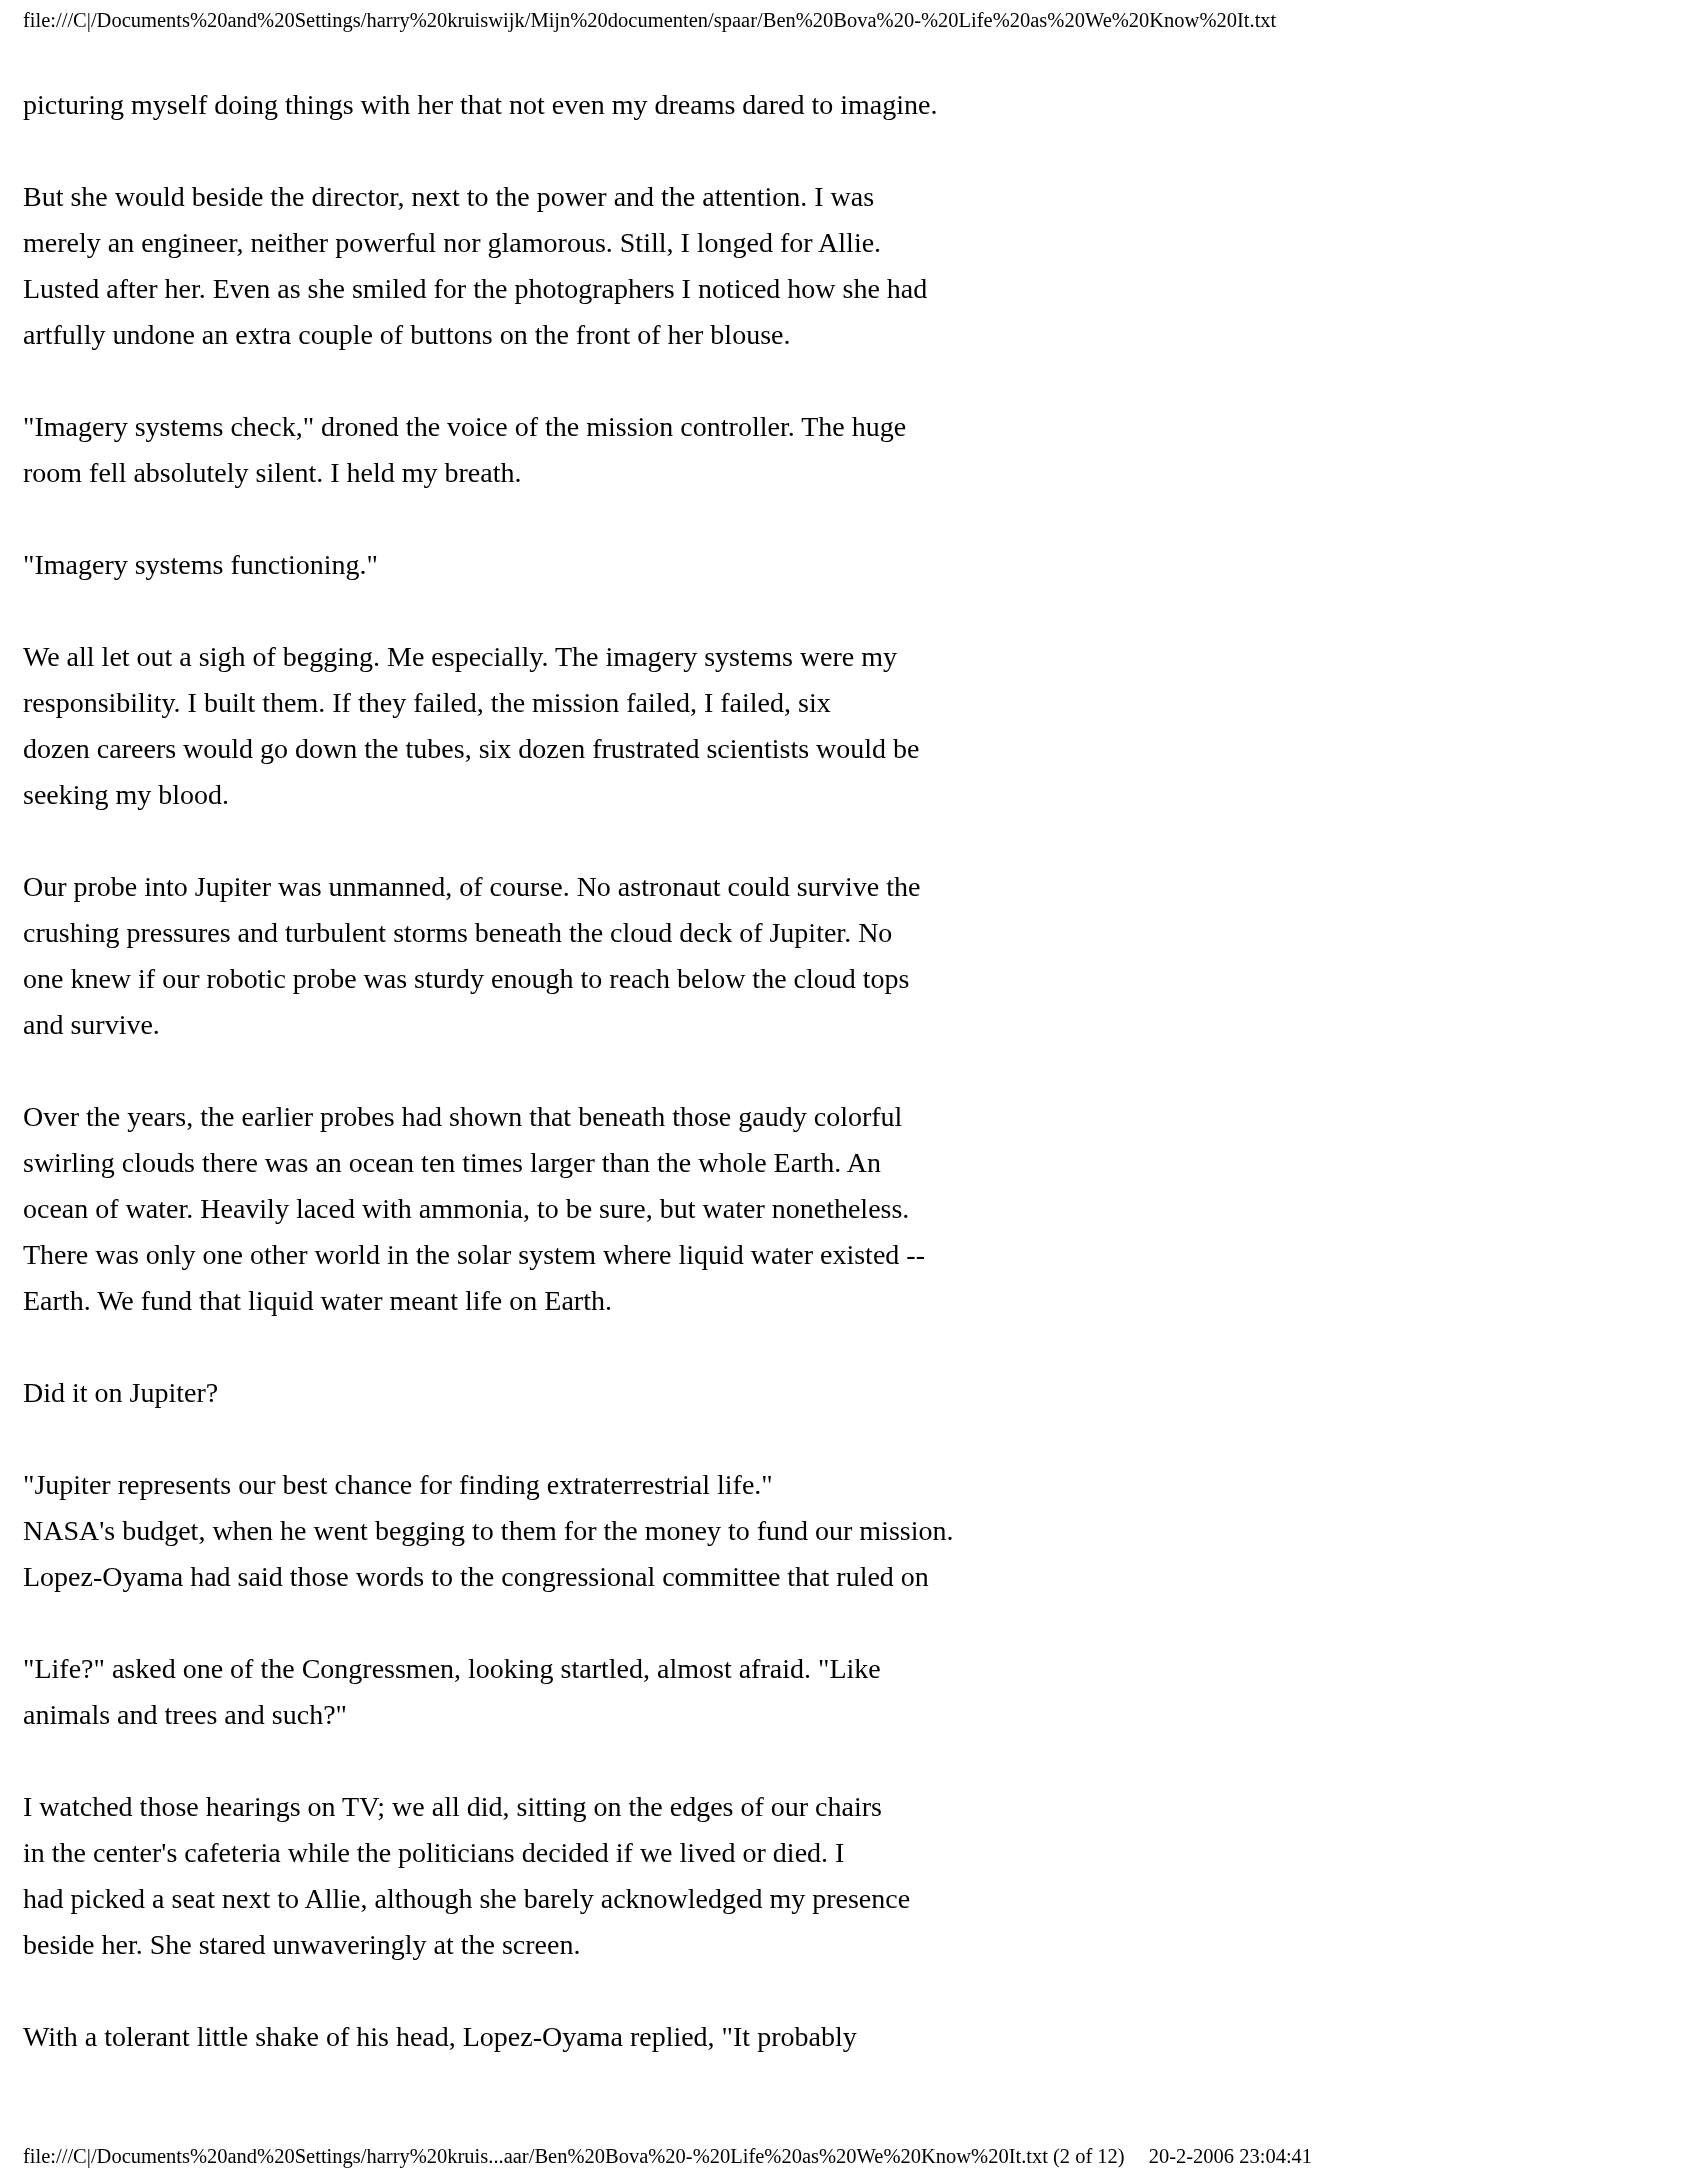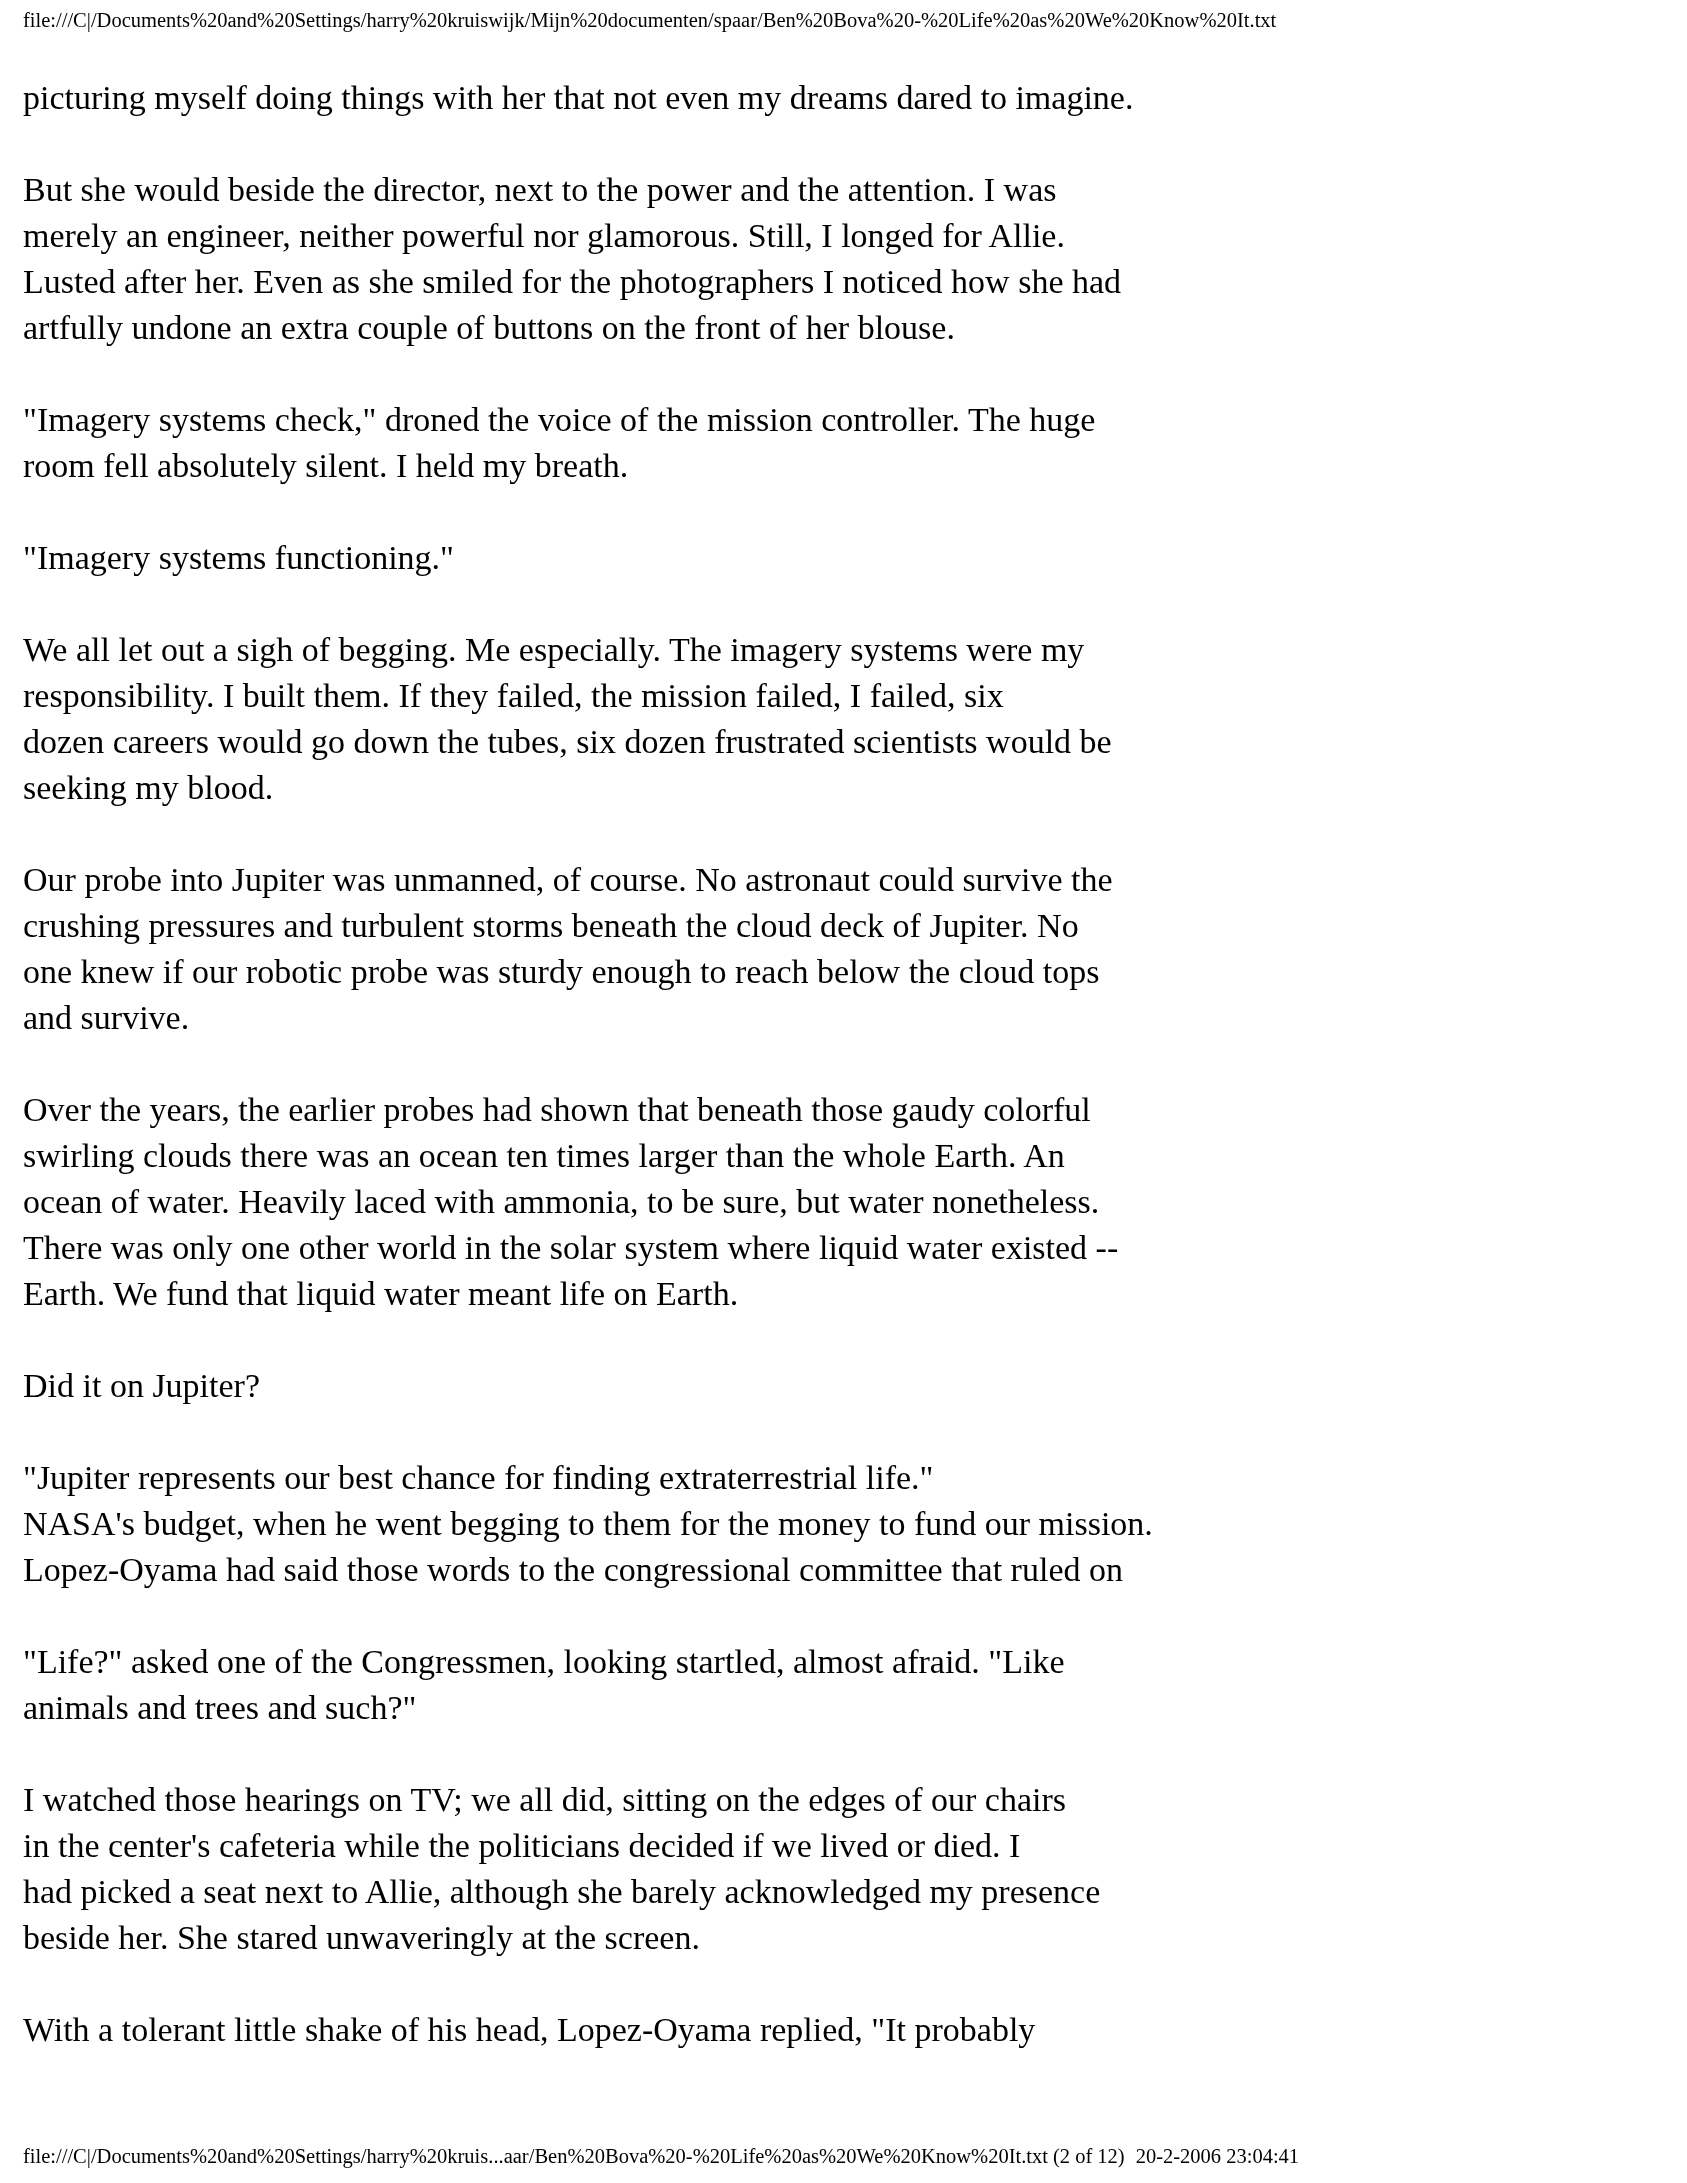--- a/index.html
+++ b/index.html
@@ -20,39 +20,39 @@
     position: absolute;
     left: 23px;
     top: 8px;
     font-size: 20.5px;
     line-height: 25px;
     white-space: nowrap;
   }
   .body-text {
     position: absolute;
     left: 23px;
-    top: 75px;
+    top: 82px;
     width: 1647px;
-    font-size: 34px;
+    font-size: 28px;
     line-height: 46px;
   }
   .body-text .line {
     height: 46px;
     white-space: pre;
   }
   .footer {
     position: absolute;
     left: 23px;
     top: 2144px;
     font-size: 20.5px;
     line-height: 25px;
     white-space: nowrap;
   }
   .footer .page-indicator { margin-left: 5px; }
-  .footer .timestamp { margin-left: 4px; padding-left: 7px; }
+  .footer .timestamp { margin-left: 17px; padding-left: 7px; }
 </style>
 </head>
 <body>
 
 <div class="page">
 
   <div class="header">file:///C|/Documents%20and%20Settings/harry%20kruiswijk/Mijn%20documenten/spaar/Ben%20Bova%20-%20Life%20as%20We%20Know%20It.txt</div>
 
   <div class="body-text">
       <div class="line">picturing myself doing things with her that not even my dreams dared to imagine.</div>

